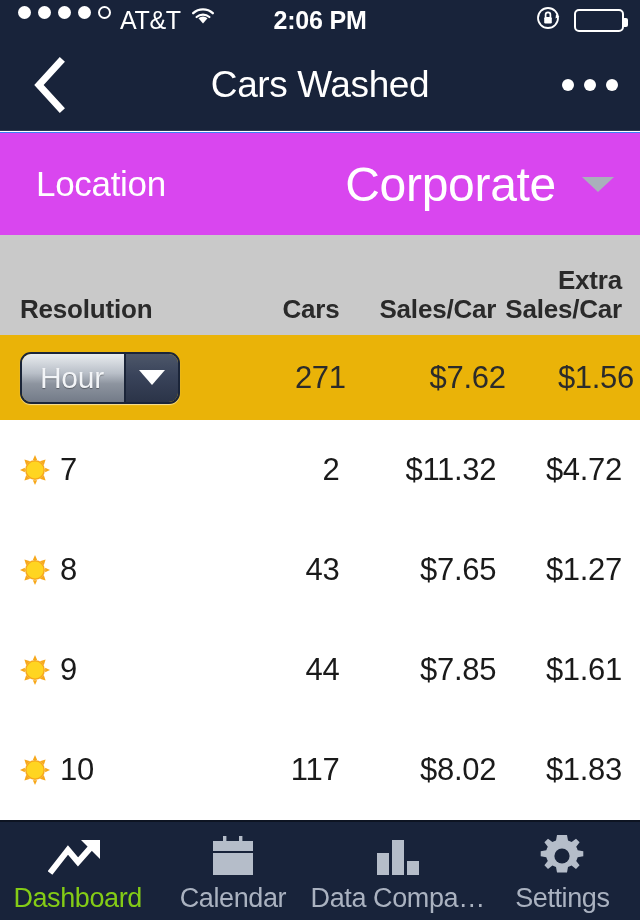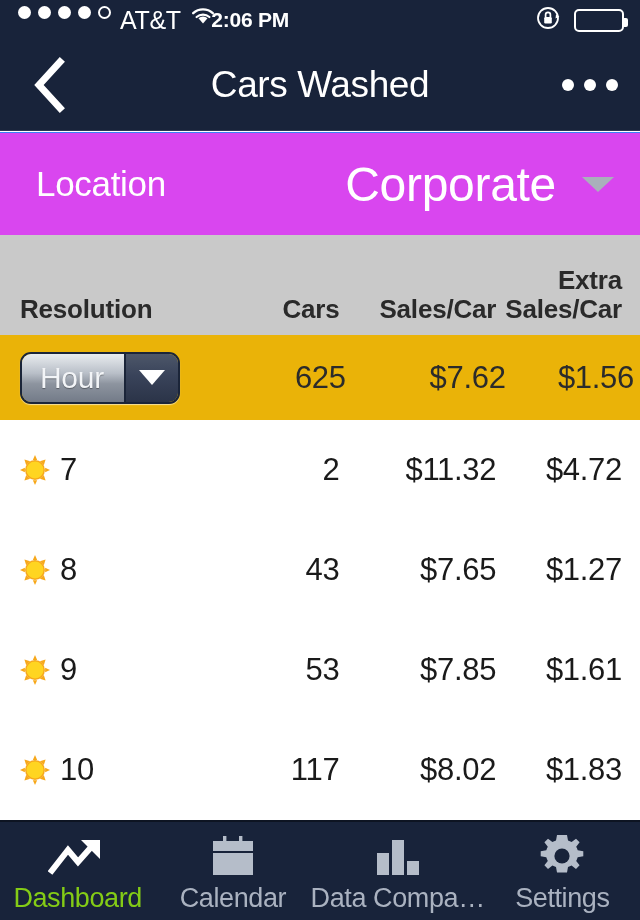--- a/index.html
+++ b/index.html
@@ -17,21 +17,21 @@
     position:absolute; top:0; left:0; width:640px; height:40px;
     background:#18233a; color:#fff;
     display:flex; align-items:center;
   }
   .sb-left { display:flex; align-items:flex-start; gap:9px; padding-left:18px; width:33%; }
   .sb-dots { display:flex; align-items:center; gap:7px; }
   .sb-dot { width:13px; height:13px; border-radius:50%; background:#fff; }
   .sb-dot.hollow { background:transparent; border:2px solid #fff; width:13px; height:13px; }
   .sb-carrier { font-size:25px; letter-spacing:-0.3px; font-weight:400; }
   .sb-wifi { width:26px; height:20px; position:relative; display:inline-block; }
-  .sb-center { width:34%; text-align:left; font-size:21px; font-weight:600; letter-spacing:-0.2px; }
+  .sb-center { width:34%; text-align:center; font-size:25px; font-weight:600; letter-spacing:-0.2px; }
   .sb-right { width:33%; display:flex; align-items:center; justify-content:flex-end; gap:10px; padding-right:16px; }
   .sb-batt {
     width:50px; height:23px; border:2px solid #fff; border-radius:5px;
     position:relative; padding:2px;
   }
   .sb-batt::after {
     content:""; position:absolute; right:-6px; top:7px; width:4px; height:9px;
     background:#fff; border-radius:0 2px 2px 0;
   }
   .sb-batt-fill { height:100%; background:#fff; border-radius:2px; }
@@ -225,21 +225,21 @@
 
   <div class="summary">
     <div class="sum-res">
       <span class="pill">
         <span class="pill-label">Hour</span>
         <span class="pill-arrow">
             <span class="tri"></span>
           </span>
       </span>
     </div>
-    <div class="sum-val cars">625</div>
+    <div class="sum-val cars">271</div>
     <div class="sum-val spc">$7.62</div>
     <div class="sum-val espc">$1.56</div>
   </div>
 
   <div class="rows">
 
     <div class="row">
       <div class="cell res">
         <svg class="sun" viewBox="0 0 32 32">
           <g fill="#f7a81b">
@@ -296,21 +296,21 @@
             <path d="M4.7 4.7 l6.1 1.9 L6.6 10.8 Z"></path>
               <path d="M27.3 27.3 l-6.1 -1.9 L25.4 21.2 Z"></path>
             <path d="M27.3 4.7 l-1.9 6.1 L21.2 6.6 Z"></path>
               <path d="M4.7 27.3 l1.9 -6.1 L10.8 25.4 Z"></path>
           </g>
           <circle cx="16" cy="16" r="10.6" fill="#f7a81b"></circle>
           <circle cx="16" cy="16" r="9.1" fill="#ffd521"></circle>
         </svg>
         <span>9</span>
       </div>
-      <div class="cell cars">53</div>
+      <div class="cell cars">44</div>
       <div class="cell spc">$7.85</div>
       <div class="cell espc">$1.61</div>
     </div>
 
     <div class="row">
       <div class="cell res">
         <svg class="sun" viewBox="0 0 32 32">
           <g fill="#f7a81b">
             <path d="M16 0 l2.3 5.2 L13.7 5.2 Z"></path>
               <path d="M16 32 l2.3 -5.2 L13.7 26.8 Z"></path>

